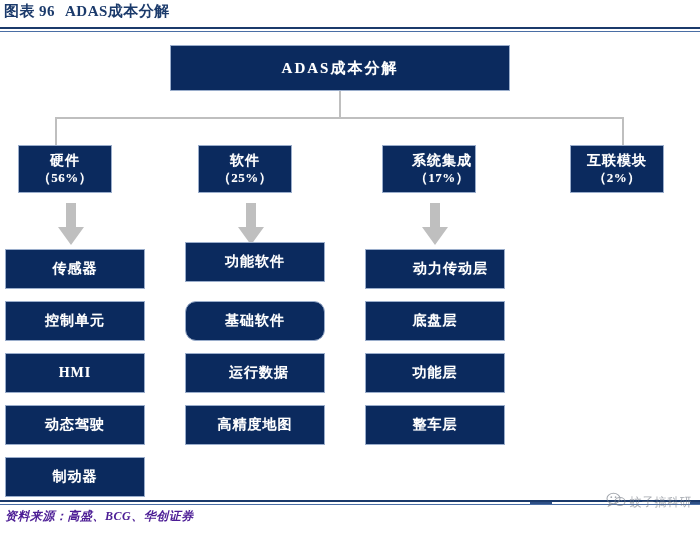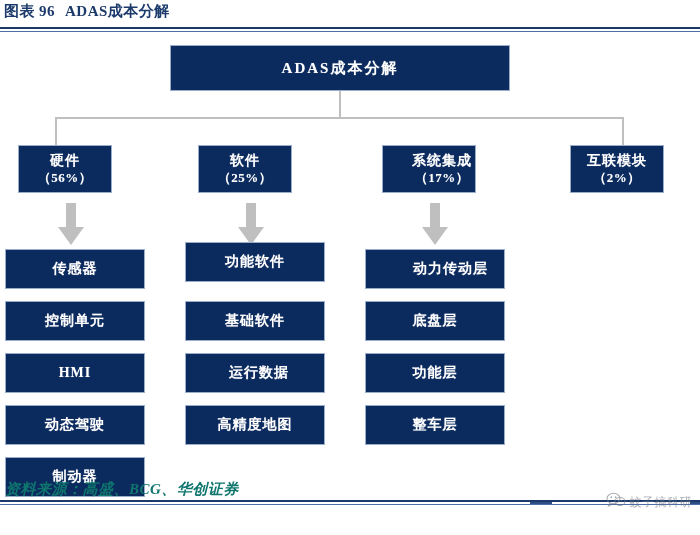--- a/index.html
+++ b/index.html
@@ -90,26 +90,26 @@
   .arrow {
     position: absolute;
     width: 26px;
     height: 42px;
   }
 
   
   #source-line {
     position: absolute;
     left: 5px;
-    top: 480px;
+    top: 508px;
     font-family: "Liberation Serif", "DejaVu Serif", serif;
     font-style: italic;
     font-weight: bold;
-    font-size: 15px;
-    color: #0f766e;
+    font-size: 12px;
+    color: #4c1d95;
     letter-spacing: 0.5px;
     white-space: nowrap;
   }
 
   
   #watermark {
     position: absolute;
     right: 8px;
     top: 492px;
     display: flex;
@@ -195,21 +195,21 @@
 <div class="nbox leaf" style="left:5px;   top:405px;">
   <span>动态驾驶</span>
 </div>
 <div class="nbox leaf" style="left:5px;   top:457px;">
   <span>制动器</span>
 </div>
 
 <div class="nbox leaf" style="left:185px; top:234px;margin-top:8px;">
   <span>功能软件</span>
 </div>
-<div class="nbox leaf" style="left:185px; top:301px;">
+<div class="nbox leaf" style="left:185px; top:301px;border-radius:11px;">
   <span>基础软件</span>
 </div>
 <div class="nbox leaf" style="left:185px; top:353px;padding-left:8px;">
   <span>运行数据</span>
 </div>
 <div class="nbox leaf" style="left:185px; top:405px;">
   <span>高精度地图</span>
 </div>
 
 <div class="nbox leaf" style="left:365px; top:249px;padding-left:31px;">

